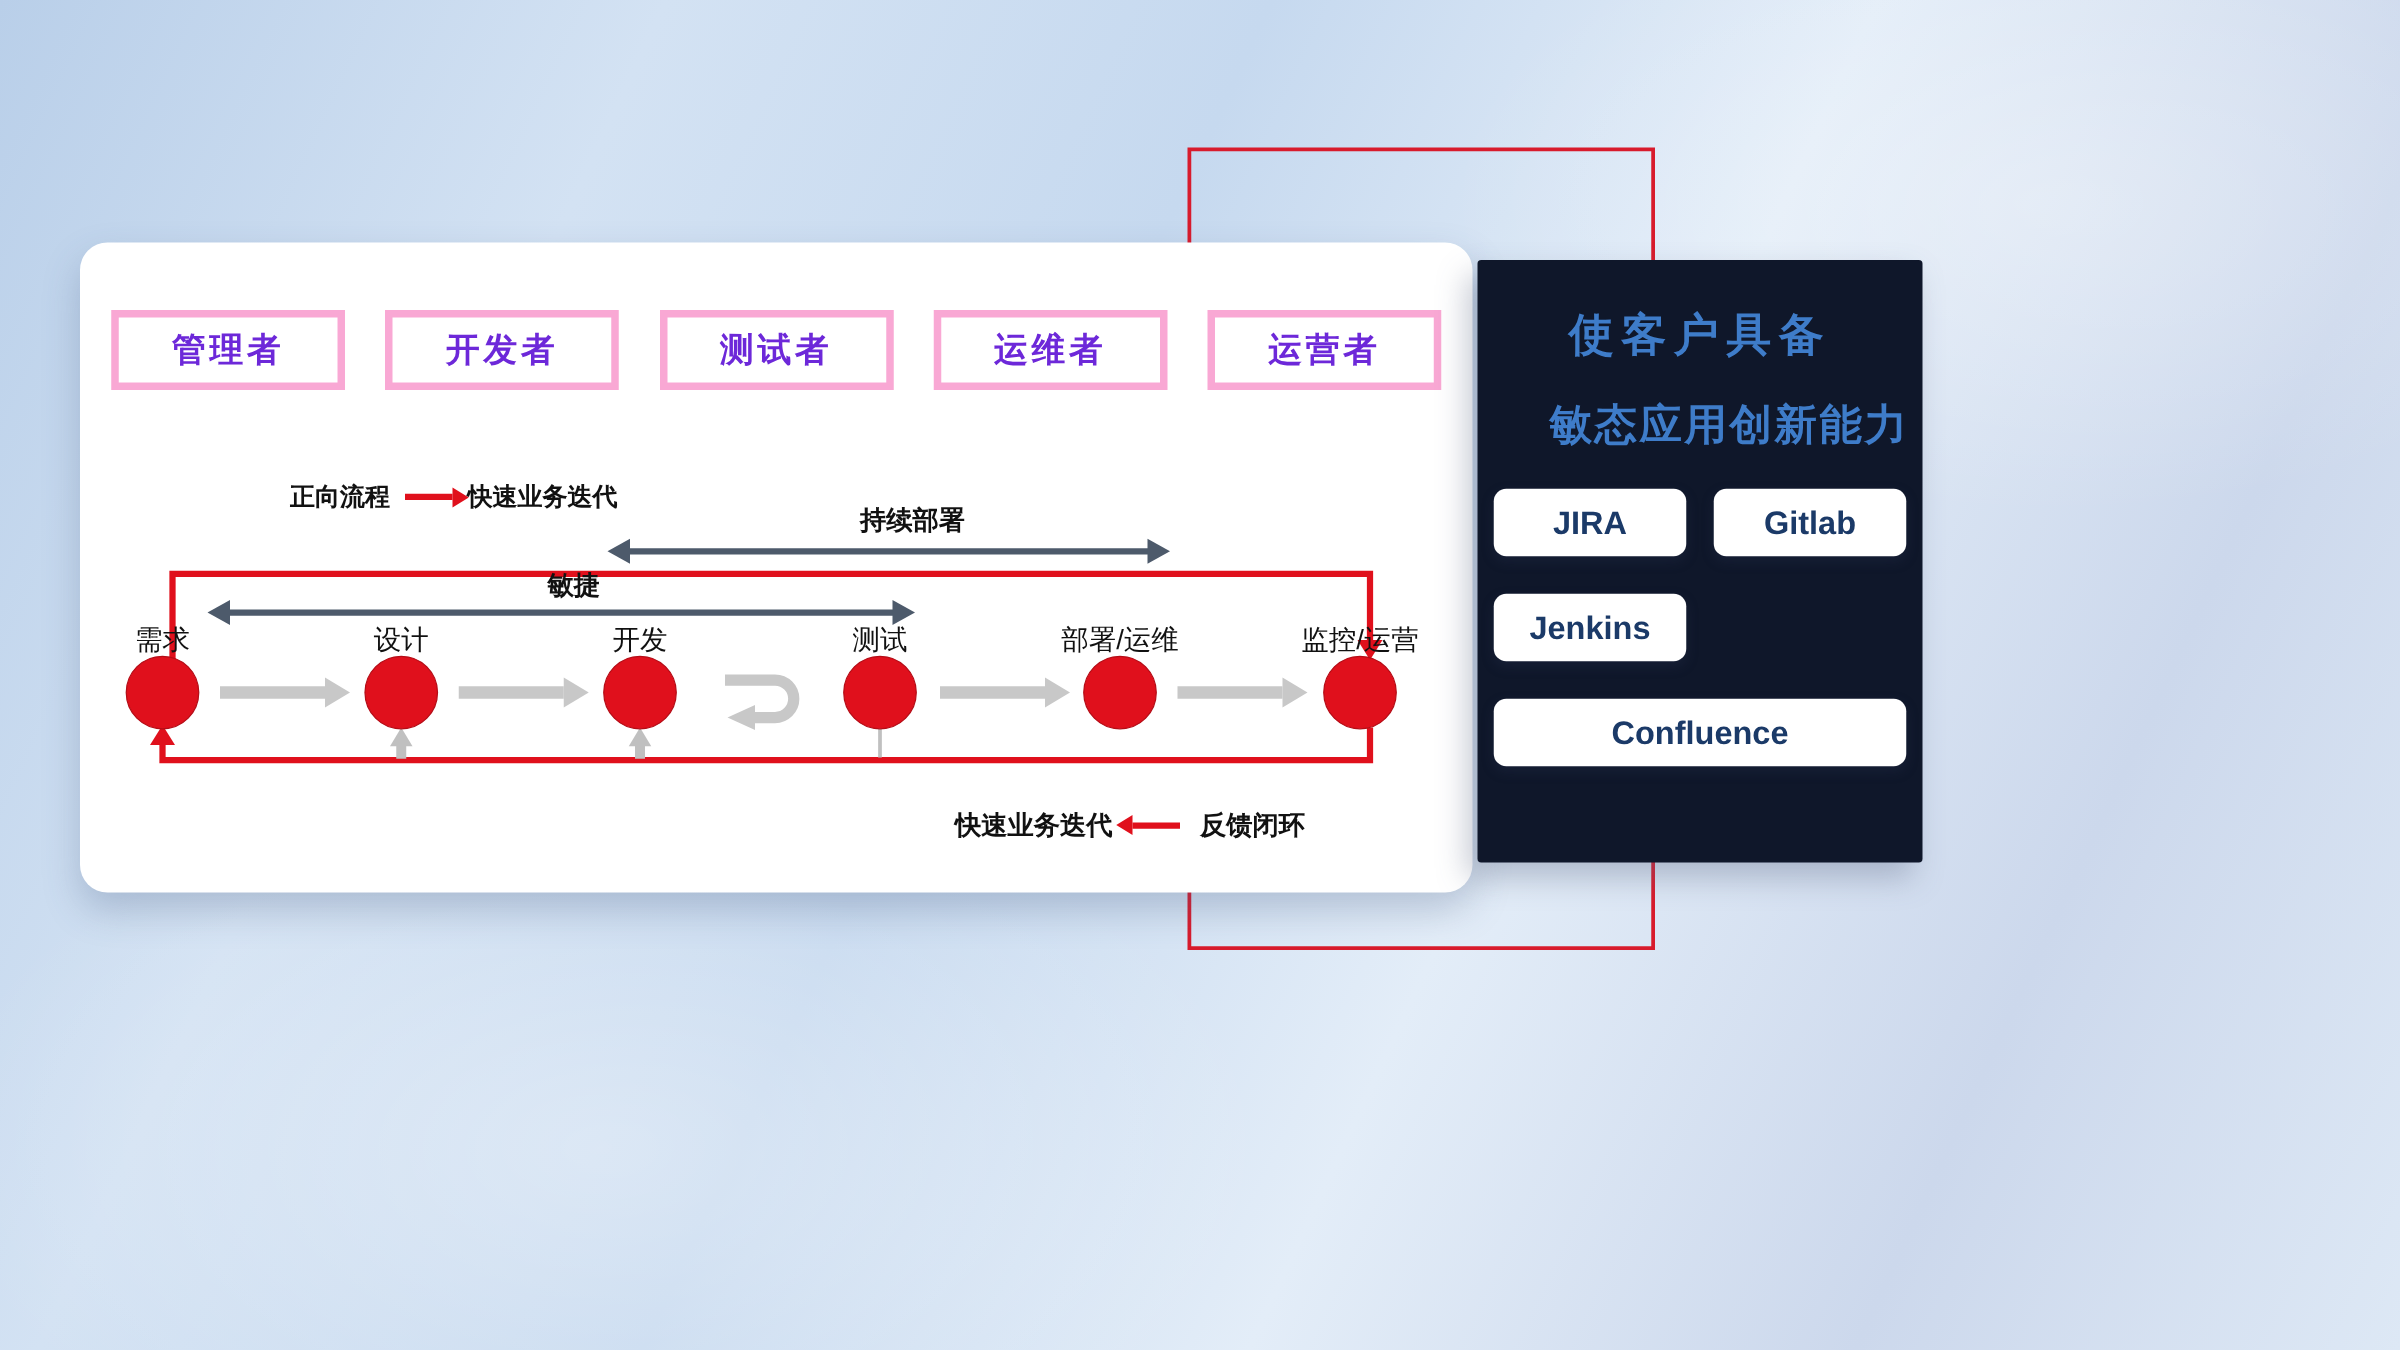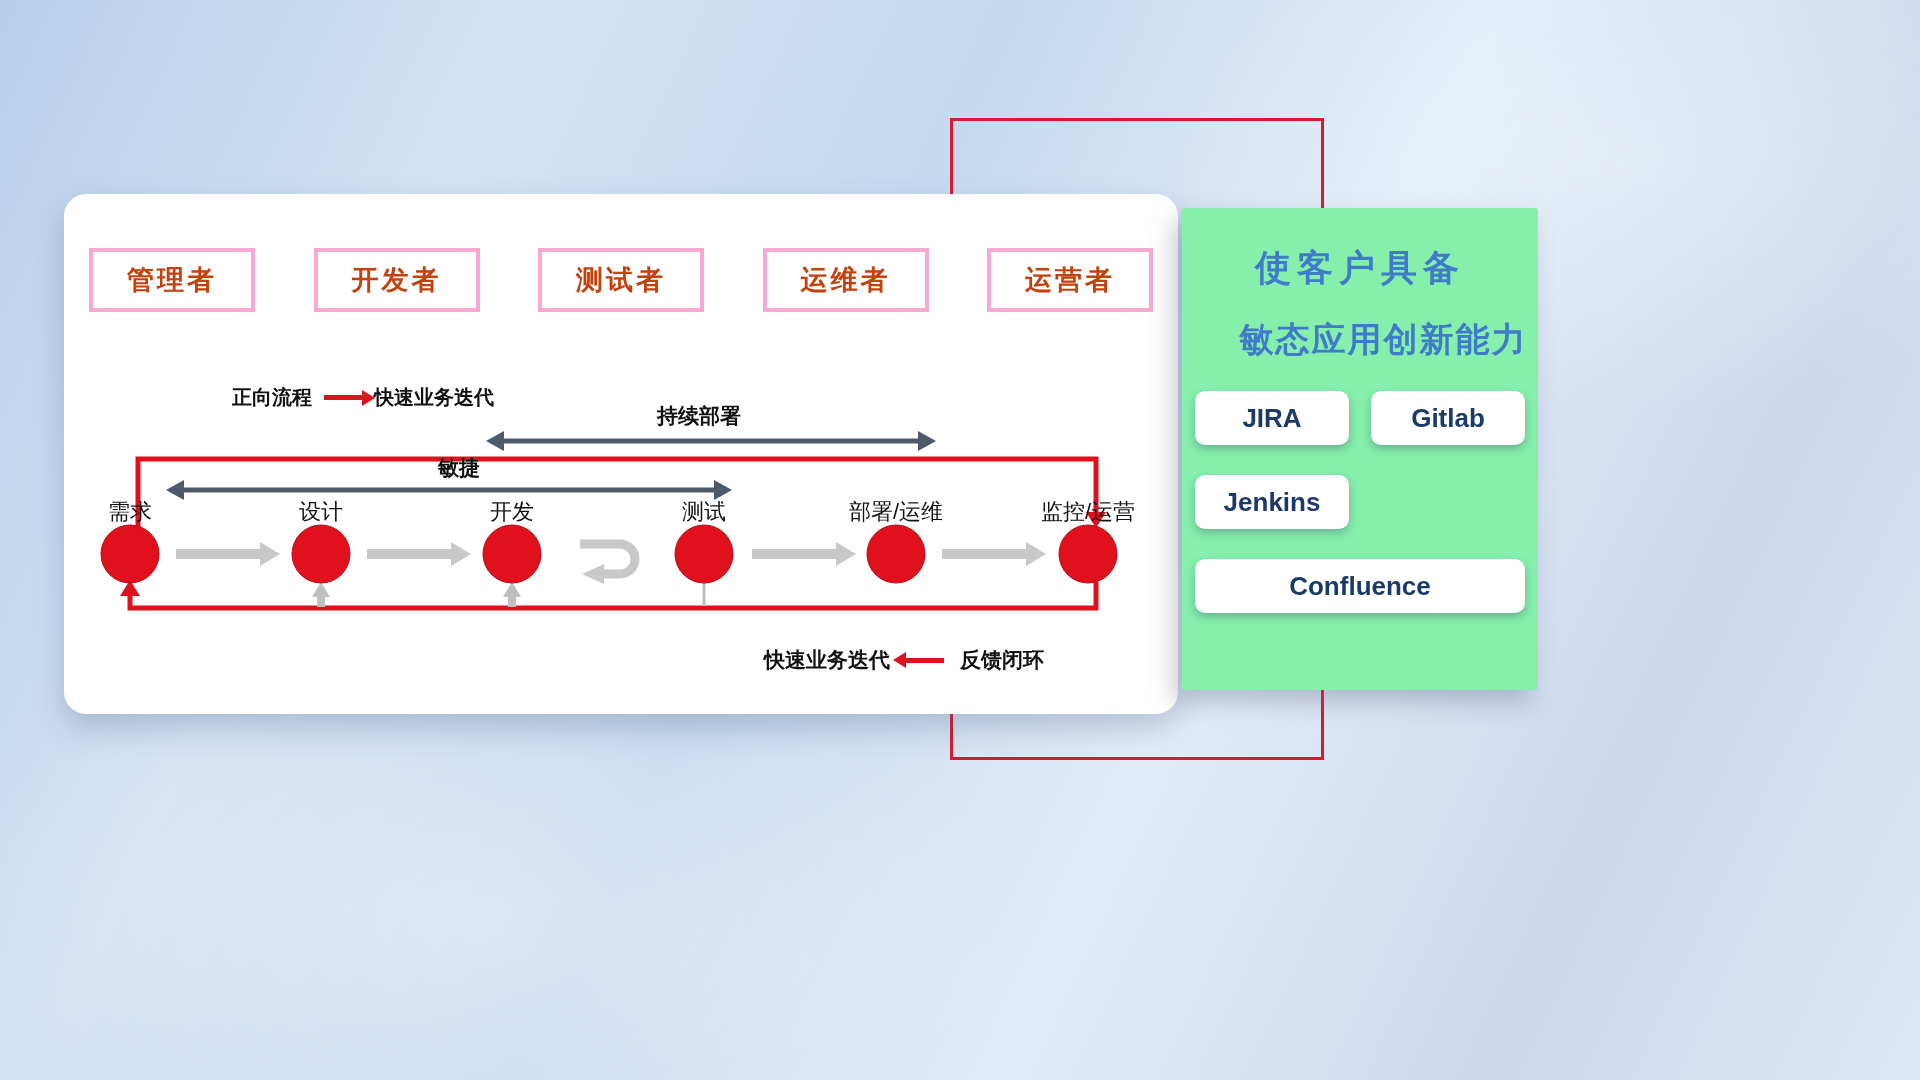--- a/index.html
+++ b/index.html
@@ -30,24 +30,24 @@
     background:#ffffff; border-radius:22px;
     box-shadow:0 14px 30px rgba(70,90,130,.28);
     z-index:2;
   }
 
   .roles {
     position:absolute; left:25px; top:54px; width:1064px;
     display:flex; justify-content:space-between;
   }
   .role-box {
-    width:166px; height:64px; background:#fff;
-    border:4px solid #f9a8d4;
+    width:187px; height:64px; background:#fff;
+    border:6px solid #f9a8d4;
     display:flex; align-items:center; justify-content:center;
-    color:#c2410c; font-size:27px; font-weight:bold; letter-spacing:3px;
+    color:#6d28d9; font-size:27px; font-weight:bold; letter-spacing:3px;
   }
 
   .subtitle {
     position:absolute; left:44px; top:140px;
     font-size:22px; font-weight:bold; color:#141414;
     white-space:nowrap; letter-spacing:0.5px;
   }
 
   .legend-forward {
     position:absolute; left:168px; top:190px;
@@ -77,28 +77,28 @@
     font-size:22px; font-weight:normal; color:#111;
   }
   .nl0{left:-14px;} .nl1{left:177px;} .nl2{left:368px;}
   .nl3{left:560px;} .nl4{left:752px;} .nl5{left:944px;}
 
   .label-agile {
     position:absolute; left:330px; top:260px; width:130px; text-align:center;
     font-size:21px; font-weight:bold; color:#111;
   }
   .label-cd {
-    position:absolute; left:562px; top:208px; width:146px; text-align:center;
+    position:absolute; left:562px; top:208px; width:146px; text-align:right;
     font-size:21px; font-weight:bold; color:#111;
   }
 
   
   .panel {
     position:absolute; left:1182px; top:208px; width:356px; height:482px;
-    background:#86efac; border-radius:3px;
+    background:#0f172a; border-radius:3px;
     box-shadow:-8px 12px 24px rgba(90,100,130,.35);
     z-index:3;
   }
   .panel-title { text-align:center; color:#3e7cc9; font-weight:bold; }
   .panel-title-1 { margin-top:36px; font-size:36px; letter-spacing:6px; }
   .panel-title-2 { margin-top:24px; font-size:34px; letter-spacing:2px;padding-left:47px; }
   .tools {
     position:absolute; left:13px; top:183px; width:330px;
     display:grid; grid-template-columns:1fr 1fr; gap:30px 22px;
   }

